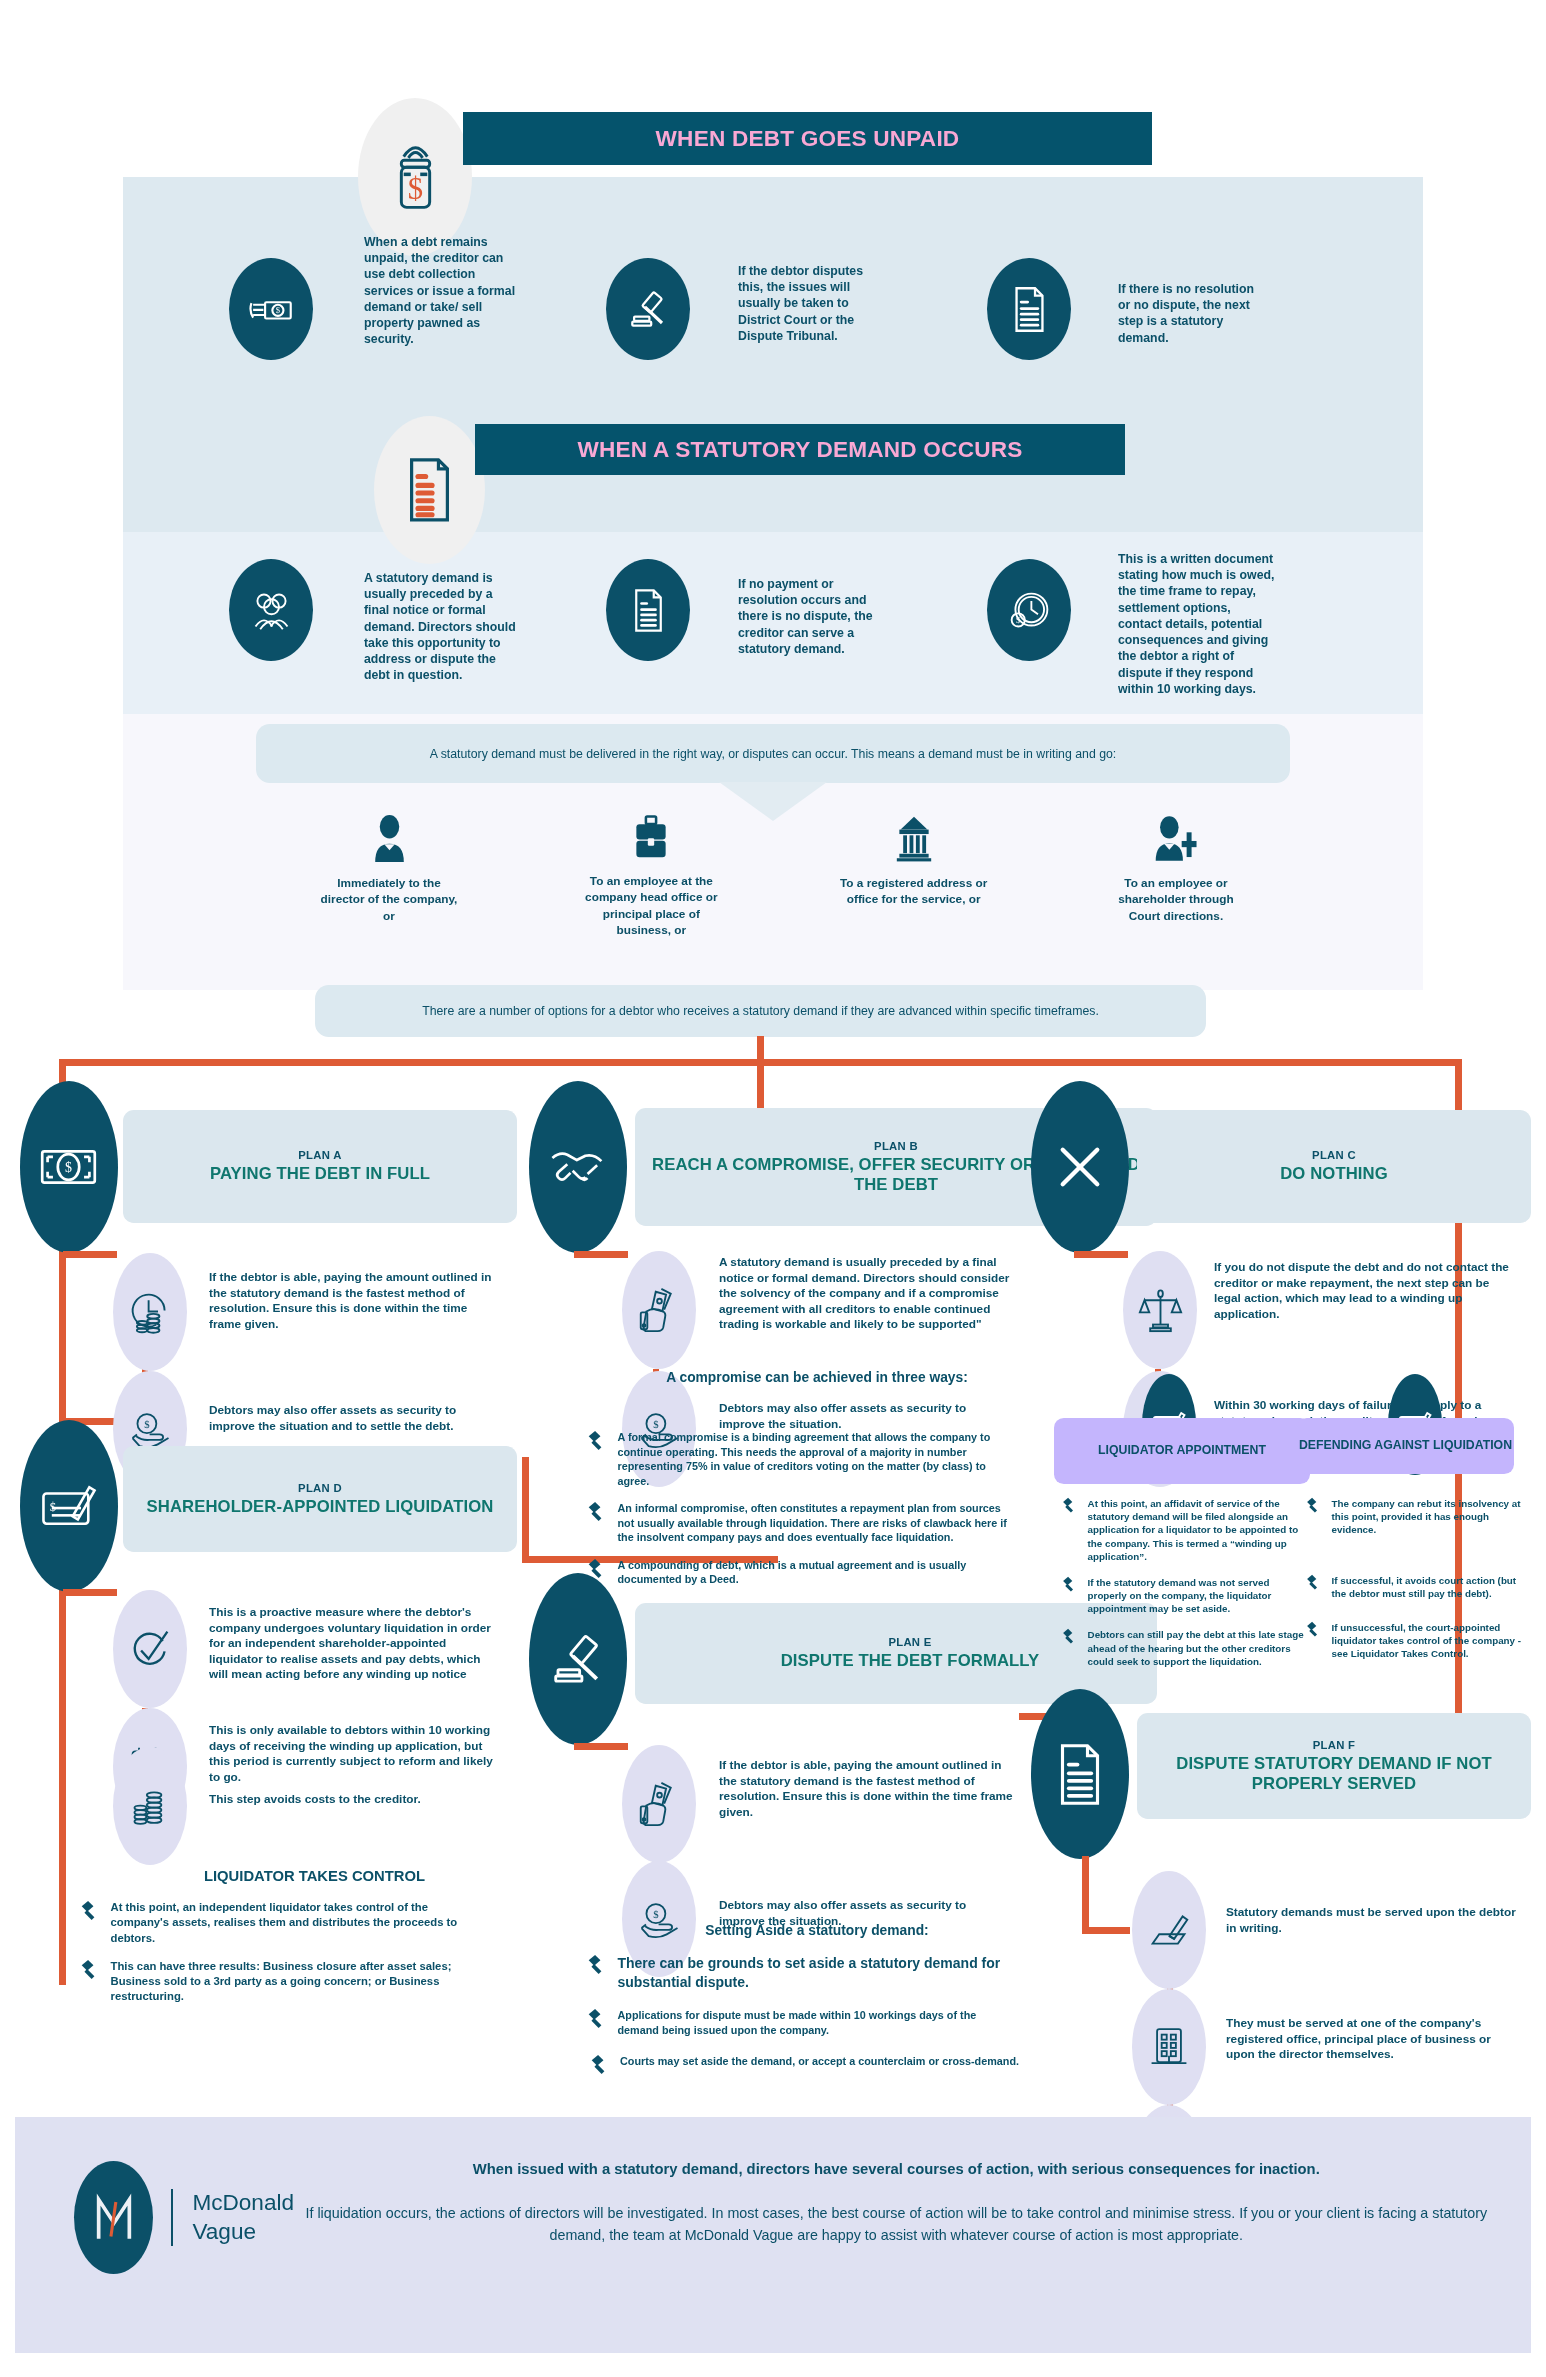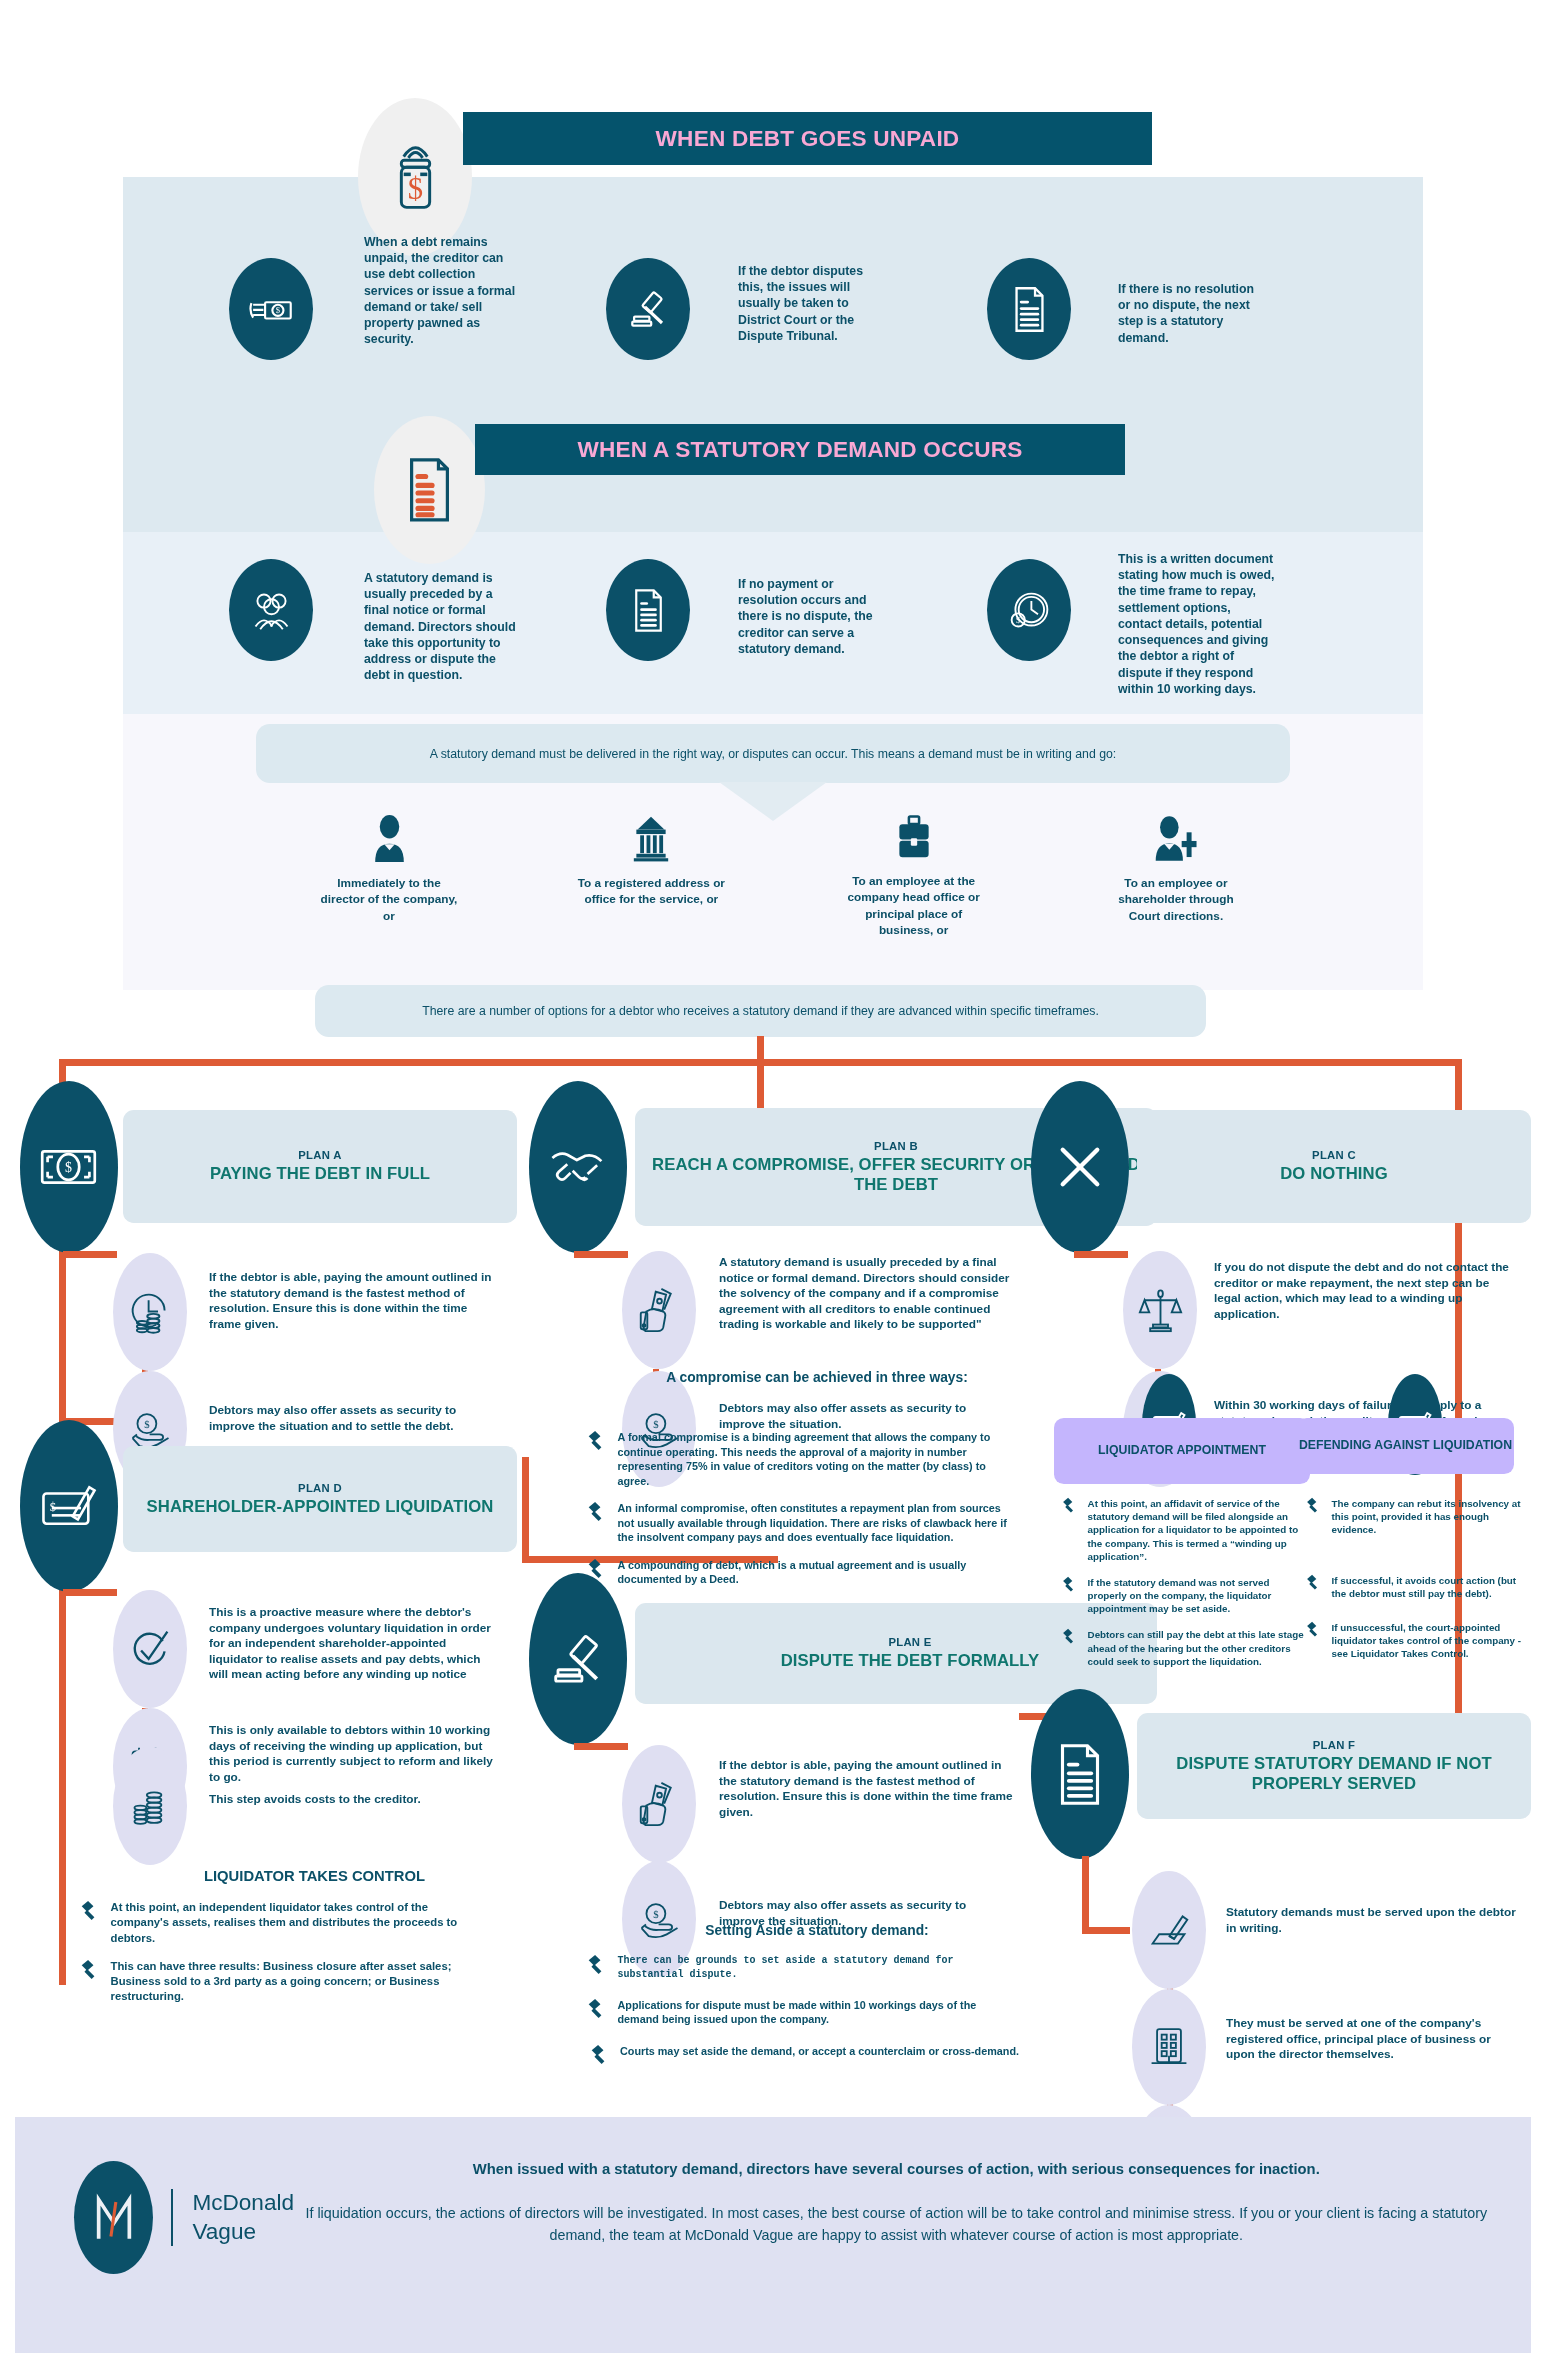--- a/index.html
+++ b/index.html
@@ -243,42 +243,42 @@
 <div style="position:absolute;left:315px;top:815px;width:935px;display:flex;justify-content:space-between;">
   <div style="width:148px;text-align:center;">
     <svg width="39" height="47" viewBox="0 0 60 72">
         <ellipse cx="30" cy="18" rx="15" ry="18" fill="#0b5068"></ellipse>
         <path d="M8 72 q0 -28 22 -28 q22 0 22 28 z" fill="#0b5068"></path>
         <path d="M22 45 l8 9 l8 -9" fill="#f7f7fc"></path>
       </svg>
     <div style="font-size:11.8px;font-weight:bold;margin-top:10.8px;line-height:1.4;">Immediately to the director of the company, or</div>
   </div>
   <div style="width:148px;text-align:center;">
+    <svg width="42" height="45" viewBox="0 0 66 70" fill="#0b5068">
+      <rect x="25" y="2" width="16" height="12" rx="2" fill="none" stroke="#0b5068" stroke-width="4"></rect>
+      <rect x="10" y="14" width="46" height="24" rx="5"></rect>
+      <rect x="10" y="40" width="46" height="26" rx="5"></rect>
+      <rect x="28" y="36" width="10" height="12" rx="2" fill="#f7f7fc"></rect>
+    </svg>
+    <div style="font-size:11.8px;font-weight:bold;margin-top:10.8px;line-height:1.4;">To an employee at the company head office or principal place of business, or</div>
+  </div>
+  <div style="width:148px;text-align:center;">
     <svg width="42" height="47" viewBox="0 0 66 72" fill="#0b5068">
       <path d="M33 2 L54 22 H12 Z"></path>
         <rect x="10" y="22" width="46" height="7"></rect>
       <rect x="16" y="31" width="6" height="28"></rect>
         <rect x="26" y="31" width="6" height="28"></rect>
       <rect x="36" y="31" width="6" height="28"></rect>
         <rect x="46" y="31" width="6" height="28"></rect>
       <rect x="10" y="60" width="46" height="6"></rect>
         <rect x="6" y="67" width="54" height="5"></rect>
     </svg>
     <div style="font-size:11.8px;font-weight:bold;margin-top:10.8px;line-height:1.4;">To a registered address or office for the service, or</div>
   </div>
   <div style="width:148px;text-align:center;">
-    <svg width="42" height="45" viewBox="0 0 66 70" fill="#0b5068">
-      <rect x="25" y="2" width="16" height="12" rx="2" fill="none" stroke="#0b5068" stroke-width="4"></rect>
-      <rect x="10" y="14" width="46" height="24" rx="5"></rect>
-      <rect x="10" y="40" width="46" height="26" rx="5"></rect>
-      <rect x="28" y="36" width="10" height="12" rx="2" fill="#f7f7fc"></rect>
-    </svg>
-    <div style="font-size:11.8px;font-weight:bold;margin-top:10.8px;line-height:1.4;">To an employee at the company head office or principal place of business, or</div>
-  </div>
-  <div style="width:148px;text-align:center;">
     <svg width="47" height="47" viewBox="0 0 76 72">
         <ellipse cx="28" cy="18" rx="15" ry="18" fill="#0b5068"></ellipse>
         <path d="M6 72 q0 -28 22 -28 q22 0 22 28 z" fill="#0b5068"></path>
         <path d="M20 45 l8 9 l8 -9" fill="#f7f7fc"></path>
         <rect x="56" y="26" width="8" height="40" fill="#0b5068"></rect>
         <rect x="48" y="40" width="24" height="10" fill="#0b5068"></rect>
       </svg>
     <div style="font-size:11.8px;font-weight:bold;margin-top:10.8px;line-height:1.4;">To an employee or shareholder through Court directions.</div>
   </div>
 </div>
@@ -540,21 +540,21 @@
 </div>
 <div class="txt" style="left:719px;top:1898px;width:295px;font-size:11.8px;">Debtors may also offer assets as security to improve the situation.</div>
 
 <div class="sec-title" style="left:620px;top:1923px;width:394px;text-align:center;font-size:13.8px;">Setting Aside a statutory demand:</div>
 <div style="position:absolute;left:586px;top:1954px;width:433px;">
   <div class="bitem" style="margin-bottom:16.7px;">
     <svg class="gav" viewBox="0 0 50 50" fill="#0b5068">
         <path d="M6 14 L20 2 L32 14 L18 26 Z"></path>
         <path d="M18 22 L34 38 L28 44 L12 28 Z"></path>
       </svg>
-    <p style="font-size:10px;font-family:Liberation Mono, monospace;">There can be grounds to set aside a statutory demand for substantial dispute.</p>
+    <p style="font-size:14px;">There can be grounds to set aside a statutory demand for substantial dispute.</p>
   </div>
   <div class="bitem" style="margin-bottom:16.7px;">
     <svg class="gav" viewBox="0 0 50 50" fill="#0b5068">
         <path d="M6 14 L20 2 L32 14 L18 26 Z"></path>
         <path d="M18 22 L34 38 L28 44 L12 28 Z"></path>
       </svg>
     <p style="font-size:10.8px;">Applications for dispute must be made within 10 workings days of the demand being issued upon the company.</p>
   </div>
   <div class="bitem">
     <svg class="gav" viewBox="0 0 50 50" fill="#0b5068">

